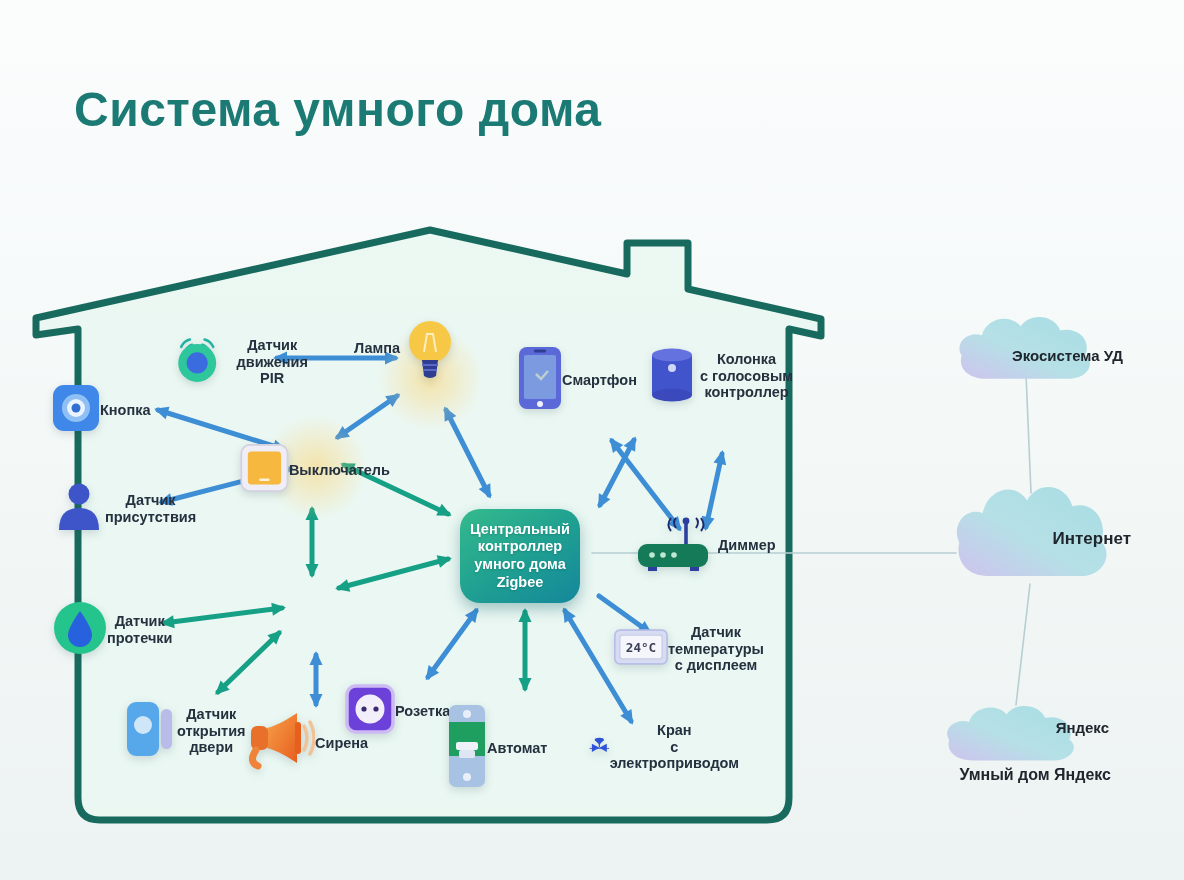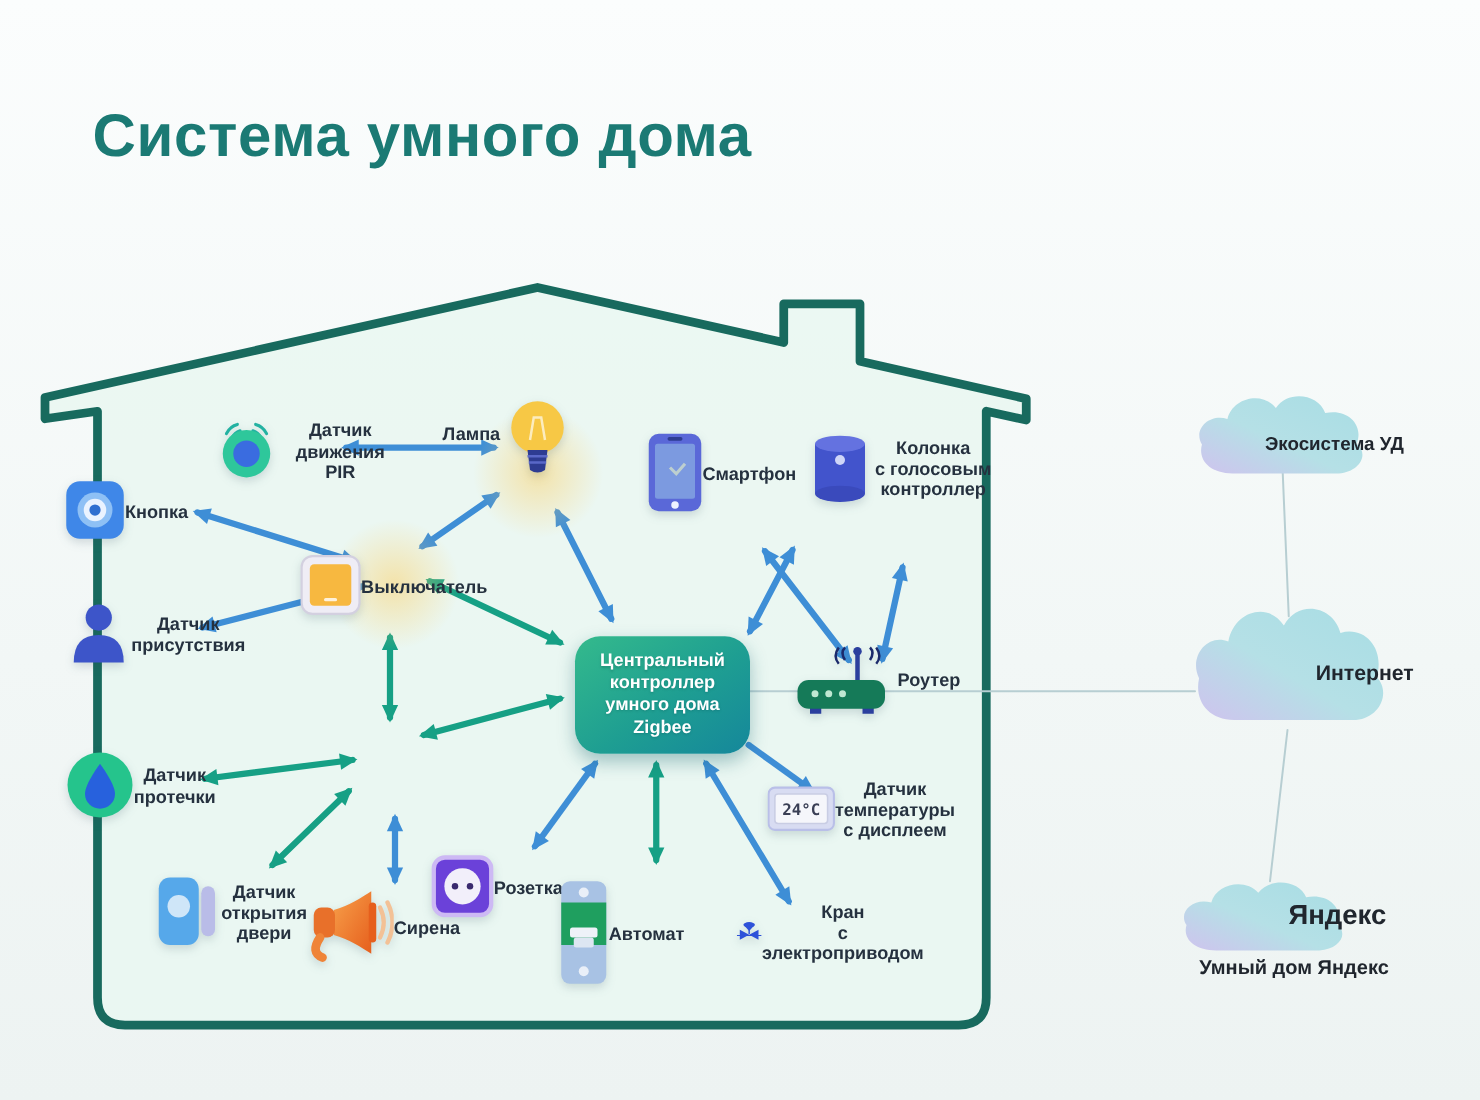--- a/index.html
+++ b/index.html
@@ -22,21 +22,21 @@
   }
   .node .lbl{
     margin-top:4px;text-align:center;
     font-size:14.5px;font-weight:600;color:#25313f;line-height:1.14;
   }
   .node .lbl.above{margin-top:0;margin-bottom:4px;}
   .icon{filter:drop-shadow(0 3px 4px rgba(40,70,90,.18));}
   .glow{position:absolute;border-radius:50%;pointer-events:none;}
   .glow.yellow{background:radial-gradient(circle,rgba(250,210,110,.55) 0%,rgba(250,210,110,0) 70%);}
   .controller{
-    position:absolute;left:460px;top:493px;width:140px;height:94px;
+    position:absolute;left:460px;top:493px;width:120px;height:94px;
     border-radius:20px;
     background:linear-gradient(145deg,#34ba8c 0%,#1e9e92 55%,#15879b 100%);
     box-shadow:0 6px 14px rgba(20,100,110,.35);
     display:flex;flex-direction:column;justify-content:center;align-items:center;
     color:#fff;font-weight:700;font-size:14.5px;line-height:1.22;text-align:center;
     text-shadow:0 1px 2px rgba(0,60,60,.25);
   }
   .cloud-label{
     position:absolute;width:200px;text-align:right;transform:translateX(-50%);
     color:#20262e;
@@ -217,21 +217,21 @@
       <line x1="58" y1="34" x2="58" y2="10" stroke="#2b3f9e" stroke-width="3.6"></line>
       <circle cx="58" cy="9" r="3.4" fill="#2b3f9e"></circle>
       <rect x="20" y="52" width="9" height="7" fill="#2b3f9e"></rect>
       <rect x="62" y="52" width="9" height="7" fill="#2b3f9e"></rect>
       <rect x="10" y="32" width="70" height="23" rx="9" fill="#157a58"></rect>
       <circle cx="24" cy="43" r="2.8" fill="#bfe8d2"></circle>
       <circle cx="35" cy="43" r="2.8" fill="#bfe8d2"></circle>
       <circle cx="46" cy="43" r="2.8" fill="#bfe8d2"></circle>
     </svg>
     <div class="lbl">
-      <div>Роутер</div>
+      <div>Диммер</div>
     </div>
   </div>
 
 
   <div class="node" style="left:128px;top:585px;">
     <svg class="icon" width="54" height="54" viewBox="0 0 54 54">
       <circle cx="27" cy="27" r="26" fill="#25c48c"></circle>
       <path d="M27 10 C27 10 15 26 15 34 A 12 12 0 0 0 39 34 C39 26 27 10 27 10 Z" fill="#2761dd"></path>
     </svg>
     <div class="lbl">
@@ -322,16 +322,16 @@
       <path d="M62 24 L36 38 L62 52 Z" fill="#2e52d9" transform="translate(0,-2)"></path>
     </svg>
     <div class="lbl">
       <div>Кран</div>
       <div>с электроприводом</div>
     </div>
   </div>
 
   <div class="cloud-label" style="left:1023px;top:331px;font-size:15px;font-weight:700;">Экосистема УД</div>
   <div class="cloud-label" style="left:1031px;top:513px;font-size:17px;font-weight:700;">Интернет</div>
-  <div class="cloud-label" style="left:1009px;top:703px;font-size:22px;font-weight:700;">Яндекс</div>
+  <div class="cloud-label" style="left:1009px;top:703px;font-size:15px;font-weight:700;">Яндекс</div>
   <div class="cloud-label" style="left:1011px;top:750px;font-size:16px;font-weight:700;">Умный дом Яндекс</div>
 
 </div>
 
 </body></html>

